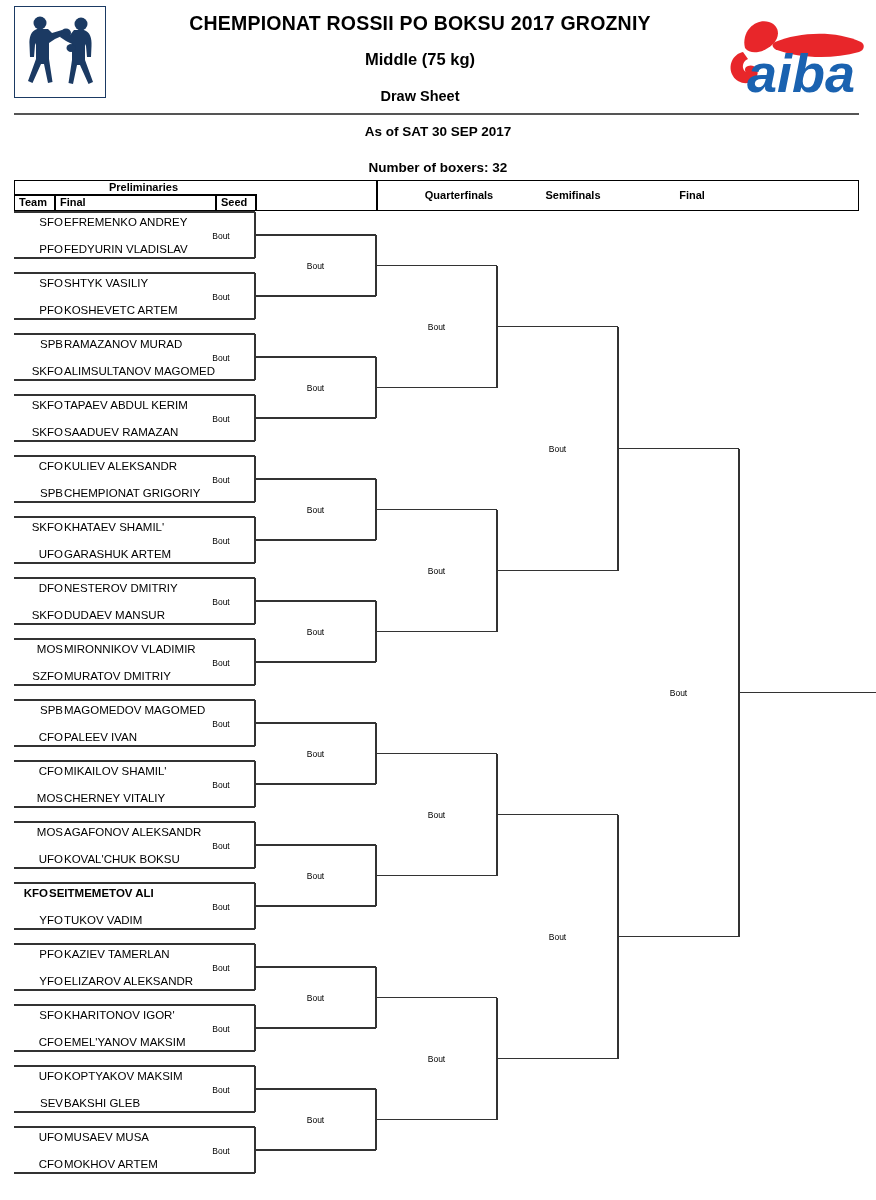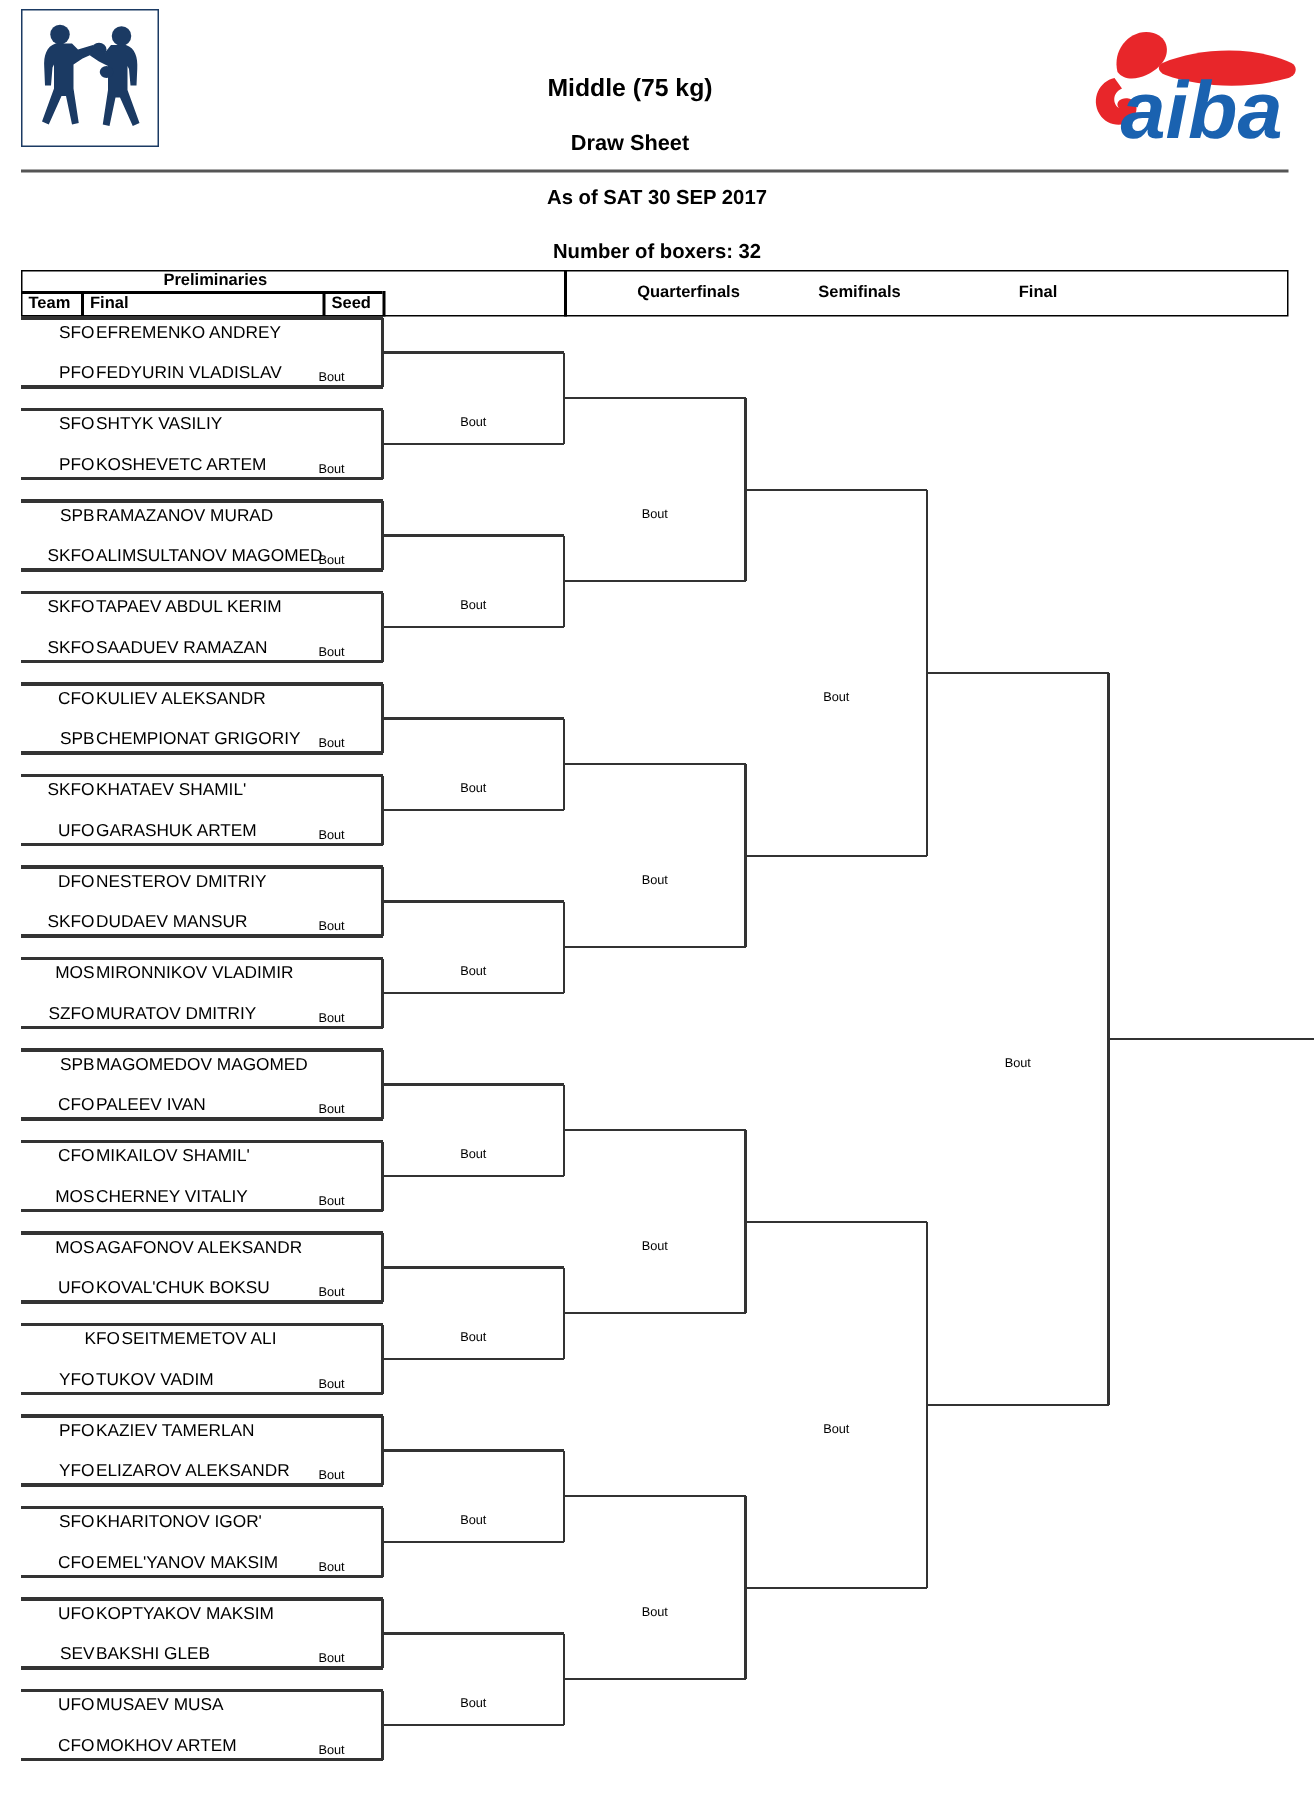--- a/index.html
+++ b/index.html
@@ -68,21 +68,21 @@
 
   
   .bracket { position:absolute; left:0; top:0; width:876px; height:1200px; }
 
   
   .entry { position:absolute; height:16px; font-size:11.5px; line-height:16px; white-space:nowrap;text-align:right; }
   .entry .tm { position:absolute; left:0;  width:44px; }
   .entry .nm { position:absolute; left:45px; }
   .entry .sd { position:absolute; left:205px; width:38px; }
 
-  .boutlbl { position:absolute; font-size:8.5px; line-height:10px; white-space:nowrap;margin-top:15px; }
+  .boutlbl { position:absolute; font-size:8.5px; line-height:10px; white-space:nowrap; }
   .boutlbl.c { text-align:center; }
 </style>
 </head>
 <body>
 
 <div class="header">
 
   <div class="logo-box">
     <svg width="90" height="90" viewBox="0 0 90 90">
       <g fill="#1b3a63">
@@ -95,20 +95,21 @@
 
         <circle cx="66" cy="17" r="6.5"></circle>
         <path d="M69 23 C75 25 77 31 76.5 39 L76 50 L72 50 L71 39 L70 37 L70 53
                  L78 75 L73.5 77 L65 58 L62 58 L58 77 L53.5 76 L57 53 L57 37
                  L51 34 L45 30 L47 25 L55 28 L59 23 Z"></path>
         <ellipse cx="56" cy="41" rx="4.5" ry="4"></ellipse>
       </g>
     </svg>
   </div>
 
+  <div class="title-main">CHEMPIONAT ROSSII PO BOKSU 2017 GROZNIY</div>
   <div class="title-weight">Middle (75 kg)</div>
   <div class="title-draw">Draw Sheet</div>
 
   <div class="aiba-logo">
     <svg width="155" height="92" viewBox="0 0 155 92">
 
       <path d="M30 40 C26 24 40 10 54 14 C64 17 66 28 58 36 C50 44 36 48 30 40 Z" fill="#e8262a"></path>
 
       <path d="M28 44 C18 46 12 58 18 68 C23 77 38 78 42 68 C45 60 38 56 33 58
                C30 59 29 62 31 64 C27 62 26 54 33 51 Z" fill="#e8262a"></path>
@@ -349,21 +350,21 @@
     <div class="entry" style="left: 19px; top: 824px; width: 235px;">
       <span class="tm">MOS</span>
       <span class="nm">AGAFONOV ALEKSANDR</span>
       <span class="sd"></span>
     </div>
     <div class="entry" style="left: 19px; top: 851px; width: 235px;">
       <span class="tm">UFO</span>
       <span class="nm">KOVAL'CHUK BOKSU</span>
       <span class="sd"></span>
     </div>
-    <div class="entry" style="left: 36px; top: 885px; width: 235px;">
+    <div class="entry" style="left: 4px; top: 885px; width: 235px; font-weight: bold;">
       <span class="tm">KFO</span>
       <span class="nm">SEITMEMETOV ALI</span>
       <span class="sd"></span>
     </div>
     <div class="entry" style="left: 19px; top: 912px; width: 235px;">
       <span class="tm">YFO</span>
       <span class="nm">TUKOV VADIM</span>
       <span class="sd"></span>
     </div>
     <div class="entry" style="left: 19px; top: 946px; width: 235px;">

